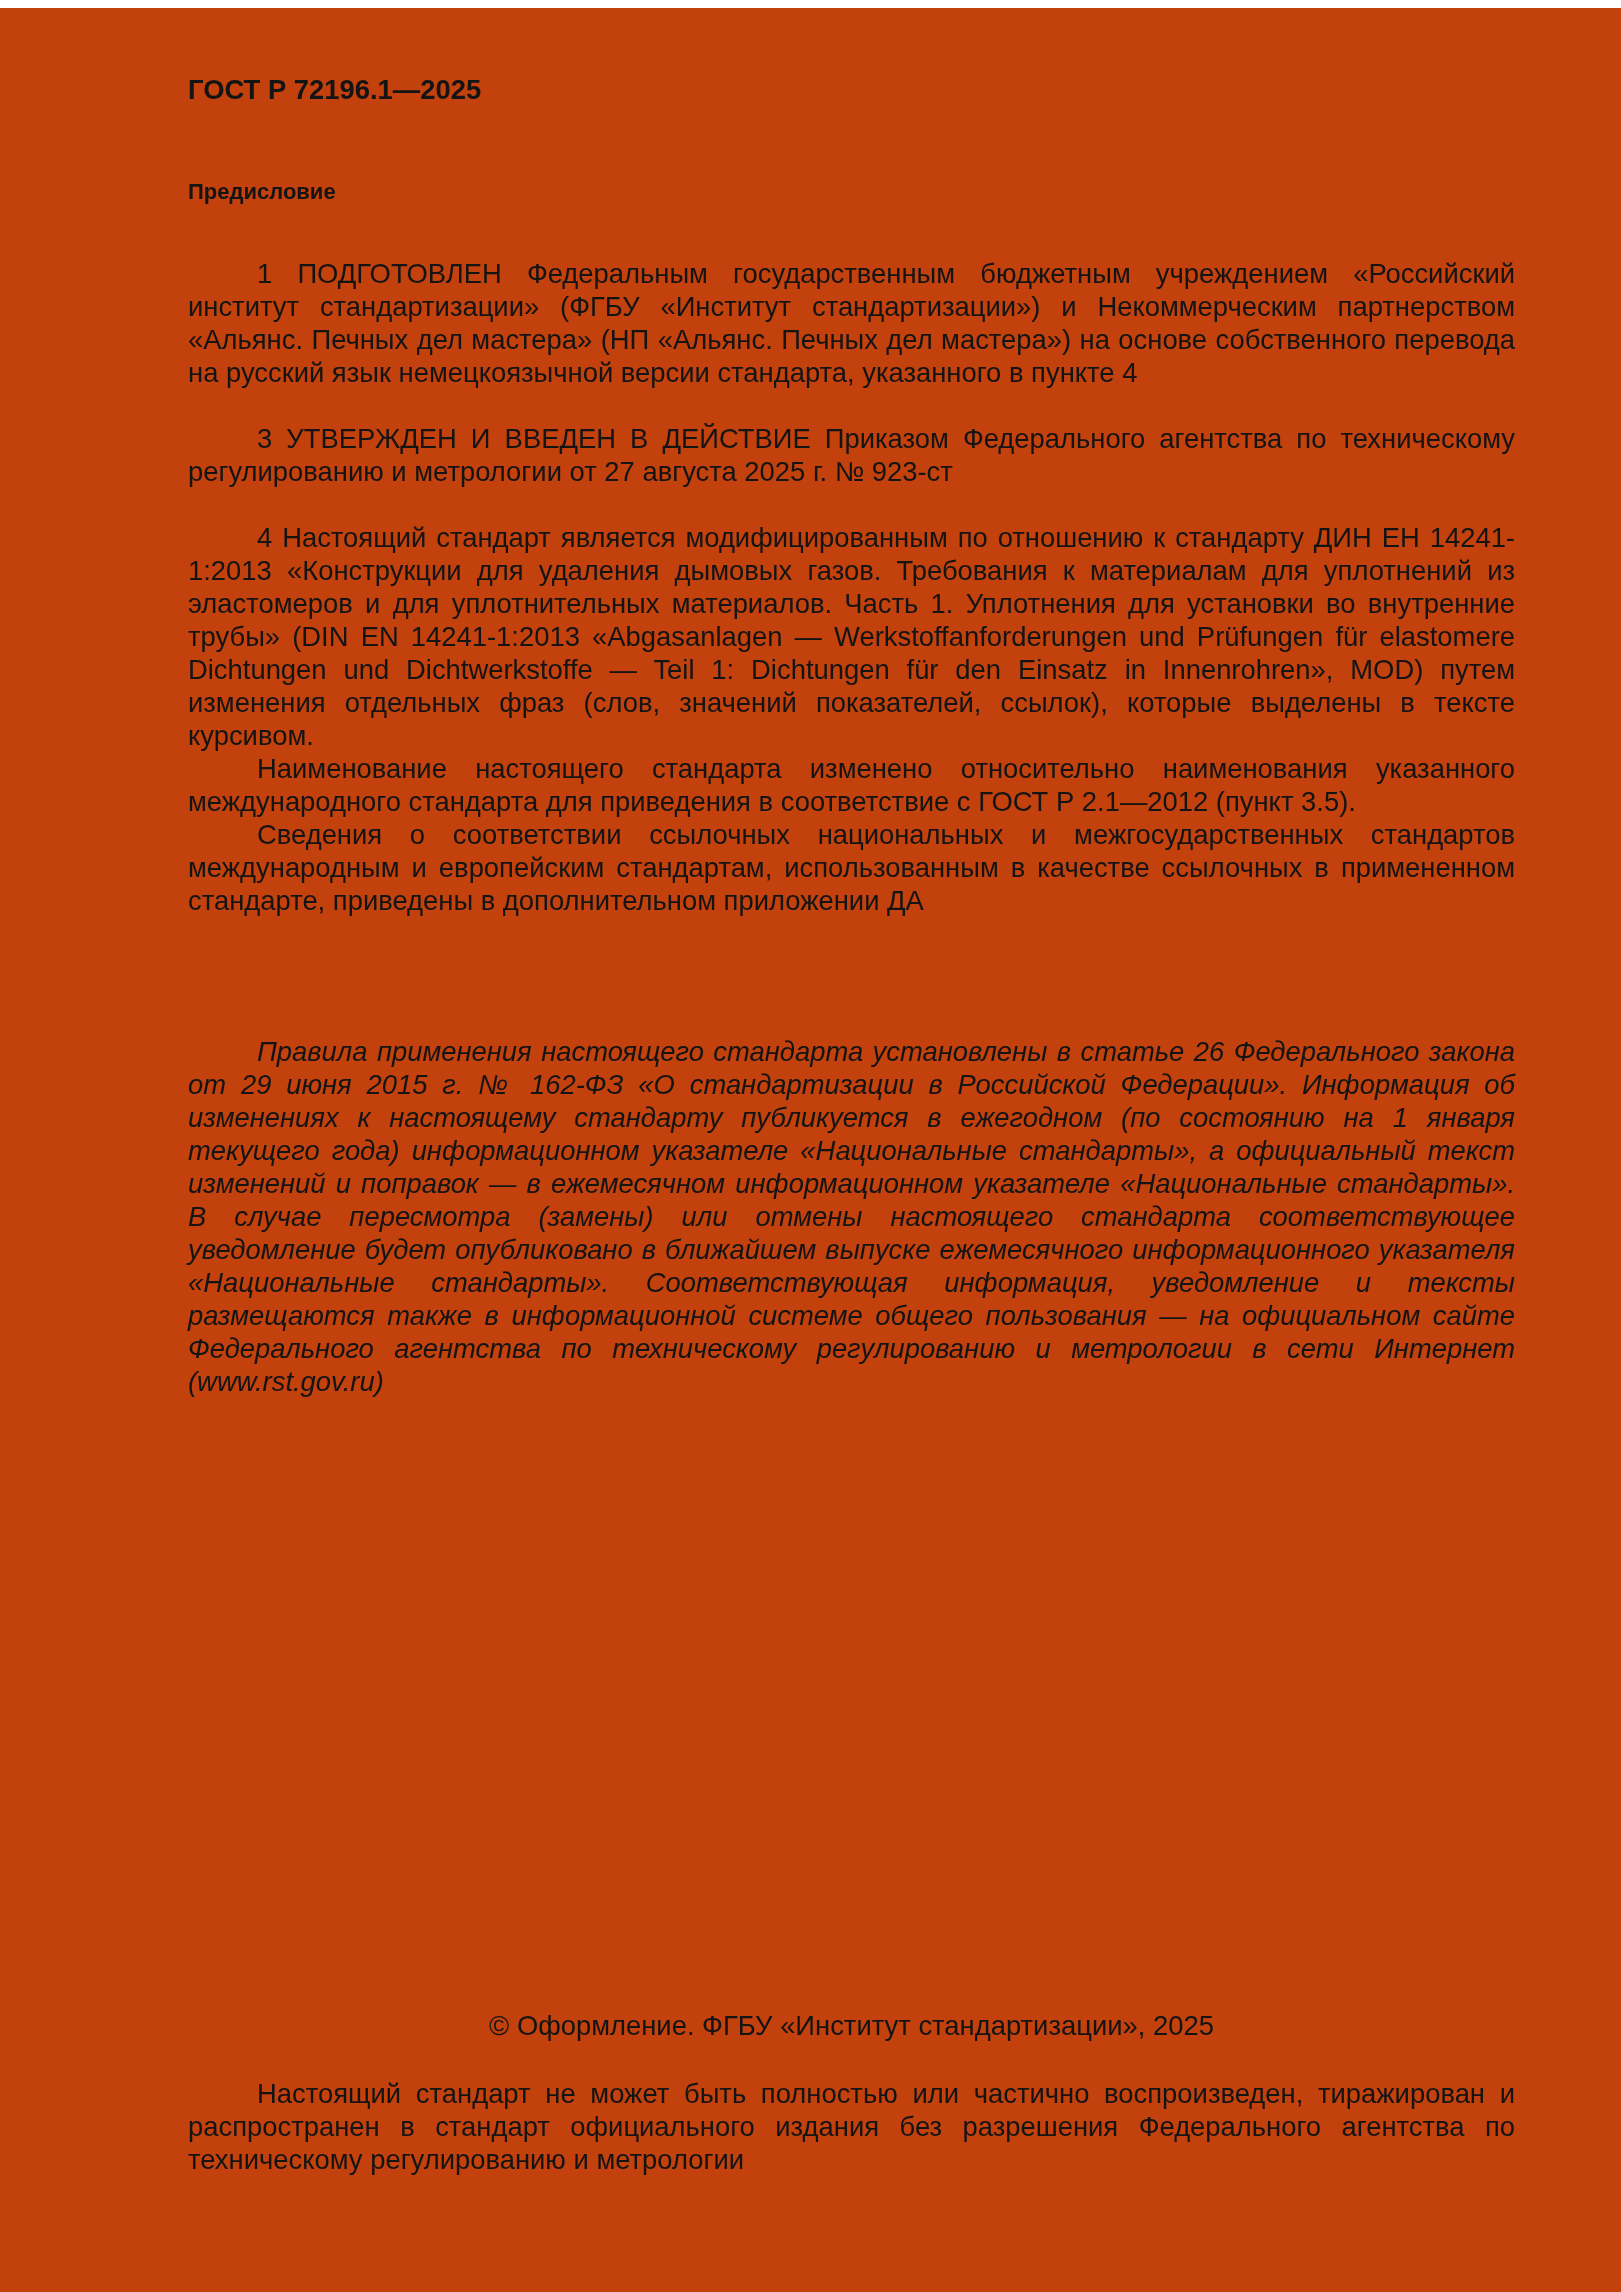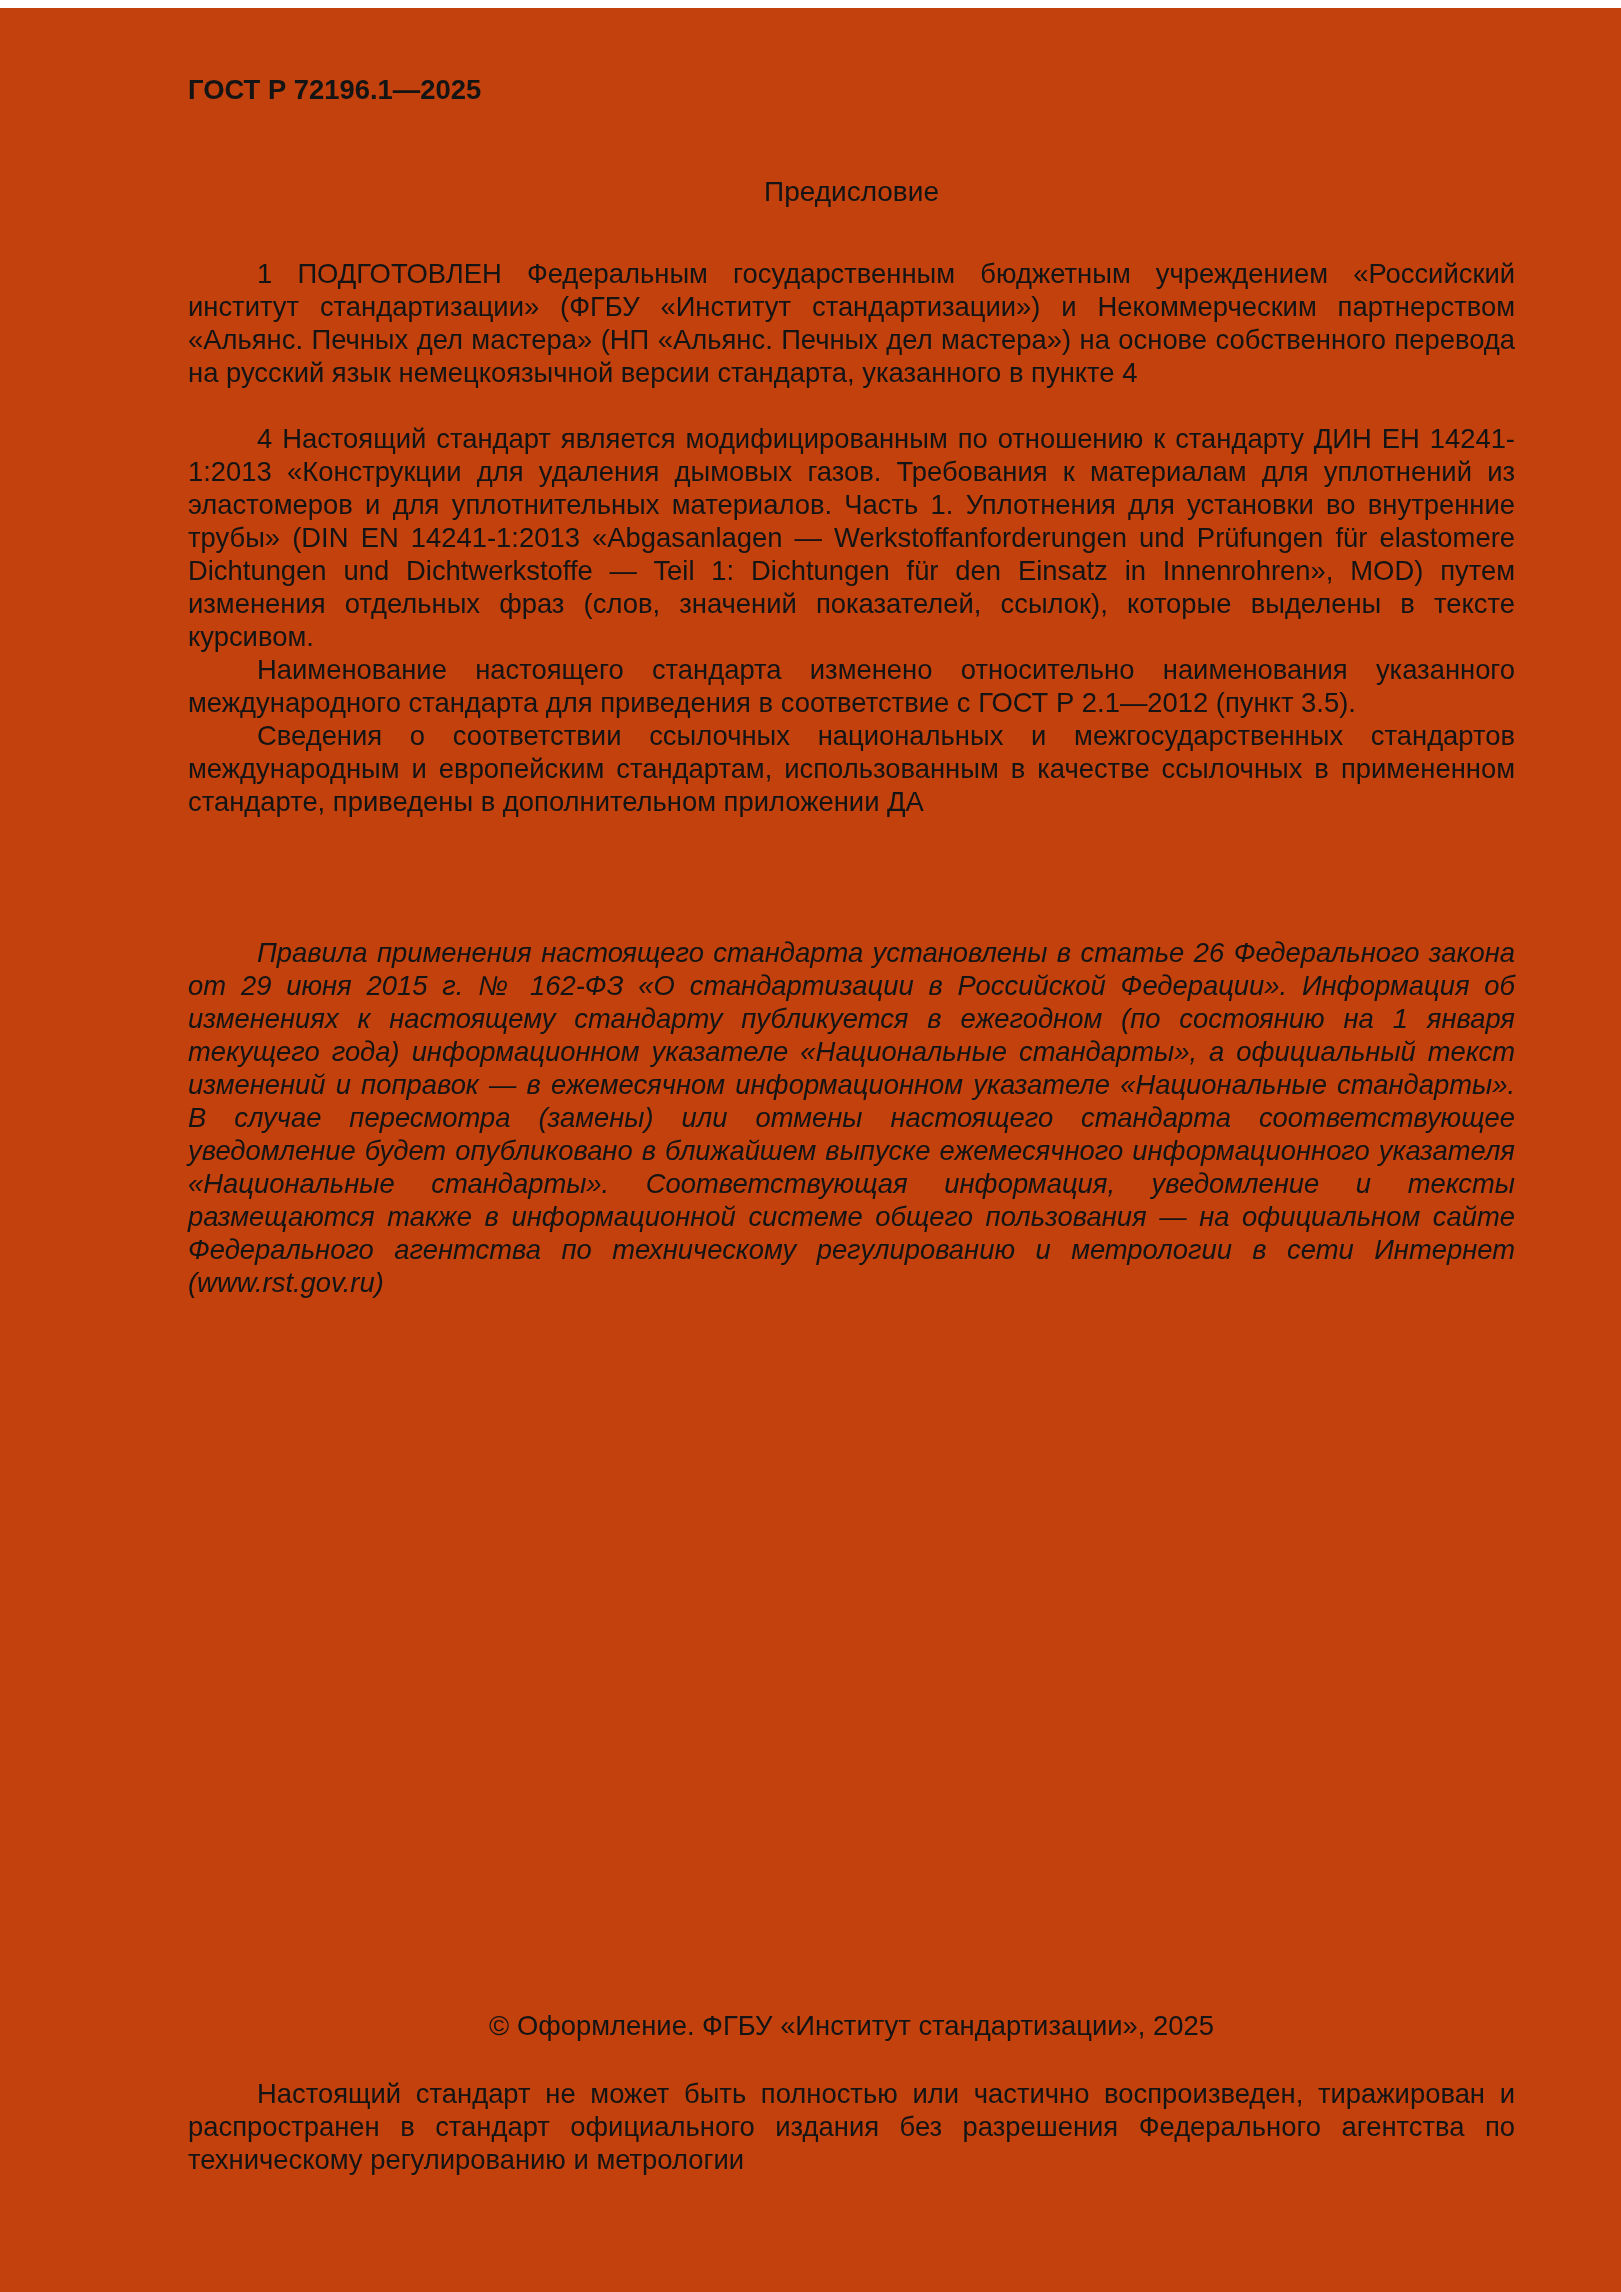--- a/index.html
+++ b/index.html
@@ -15,23 +15,23 @@
     font-size: 27.4px;
     line-height: 33px;
     padding: 65px 106px 0 188px;
     overflow: hidden;
   }
   .doc-code {
     font-weight: bold;
     font-size: 27.4px;
   }
   .title {
-    font-size: 28px;
-    font-weight: normal;
-    text-align: center;
+    font-size: 22px;
+    font-weight: bold;
+    text-align: left;
     margin-top: 69px;
     margin-bottom: 49px;
   }
   .para {
     text-align: justify;
     text-indent: 69px;
   }
   .gap { margin-top: 33px; }
   .gap-lg { margin-top: 51px; }
   .legal-note {
@@ -62,20 +62,21 @@
 
 <div class="page">
 
   <div class="doc-code">ГОСТ Р 72196.1—2025</div>
 
   <div class="title">Предисловие</div>
 
   <p class="para gap">1 ПОДГОТОВЛЕН Федеральным государственным бюджетным учреждением «Российский институт стандартизации» (ФГБУ «Институт стандартизации») и Некоммерческим партнерством «Альянс. Печных дел мастера» (НП «Альянс. Печных дел мастера») на основе собственного перевода на русский язык немецкоязычной версии стандарта, указанного в пункте 4</p>
 
 
+  <p class="para gap">3 УТВЕРЖДЕН И ВВЕДЕН В ДЕЙСТВИЕ Приказом Федерального агентства по техническому регулированию и метрологии от 27 августа 2025 г. № 923-ст</p>
 
   <p class="para gap">4 Настоящий стандарт является модифицированным по отношению к стандарту ДИН ЕН 14241-1:2013 «Конструкции для удаления дымовых газов. Требования к материалам для уплотнений из эластомеров и для уплотнительных материалов. Часть 1. Уплотнения для установки во внутренние трубы» (DIN EN 14241-1:2013 «Abgasanlagen — Werkstoffanforderungen und Prüfungen für elastomere Dichtungen und Dichtwerkstoffe — Teil 1: Dichtungen für den Einsatz in Innenrohren», MOD) путем изменения отдельных фраз (слов, значений показателей, ссылок), которые выделены в тексте курсивом.</p>
 
   <p class="para">Наименование настоящего стандарта изменено относительно наименования указанного международного стандарта для приведения в соответствие с ГОСТ Р 2.1—2012 (пункт 3.5).</p>
 
   <p class="para">Сведения о соответствии ссылочных национальных и межгосударственных стандартов международным и европейским стандартам, использованным в качестве ссылочных в примененном стандарте, приведены в дополнительном приложении ДА</p>
 
 
   <p class="para legal-note">Правила применения настоящего стандарта установлены в статье 26 Федерального закона от 29 июня 2015 г. № 162-ФЗ «О стандартизации в Российской Федерации». Информация об изменениях к настоящему стандарту публикуется в ежегодном (по состоянию на 1 января текущего года) информационном указателе «Национальные стандарты», а официальный текст изменений и поправок — в ежемесячном информационном указателе «Национальные стандарты». В случае пересмотра (замены) или отмены настоящего стандарта соответствующее уведомление будет опубликовано в ближайшем выпуске ежемесячного информационного указателя «Национальные стандарты». Соответствующая информация, уведомление и тексты размещаются также в информационной системе общего пользования — на официальном сайте Федерального агентства по техническому регулированию и метрологии в сети Интернет (www.rst.gov.ru)</p>
 

